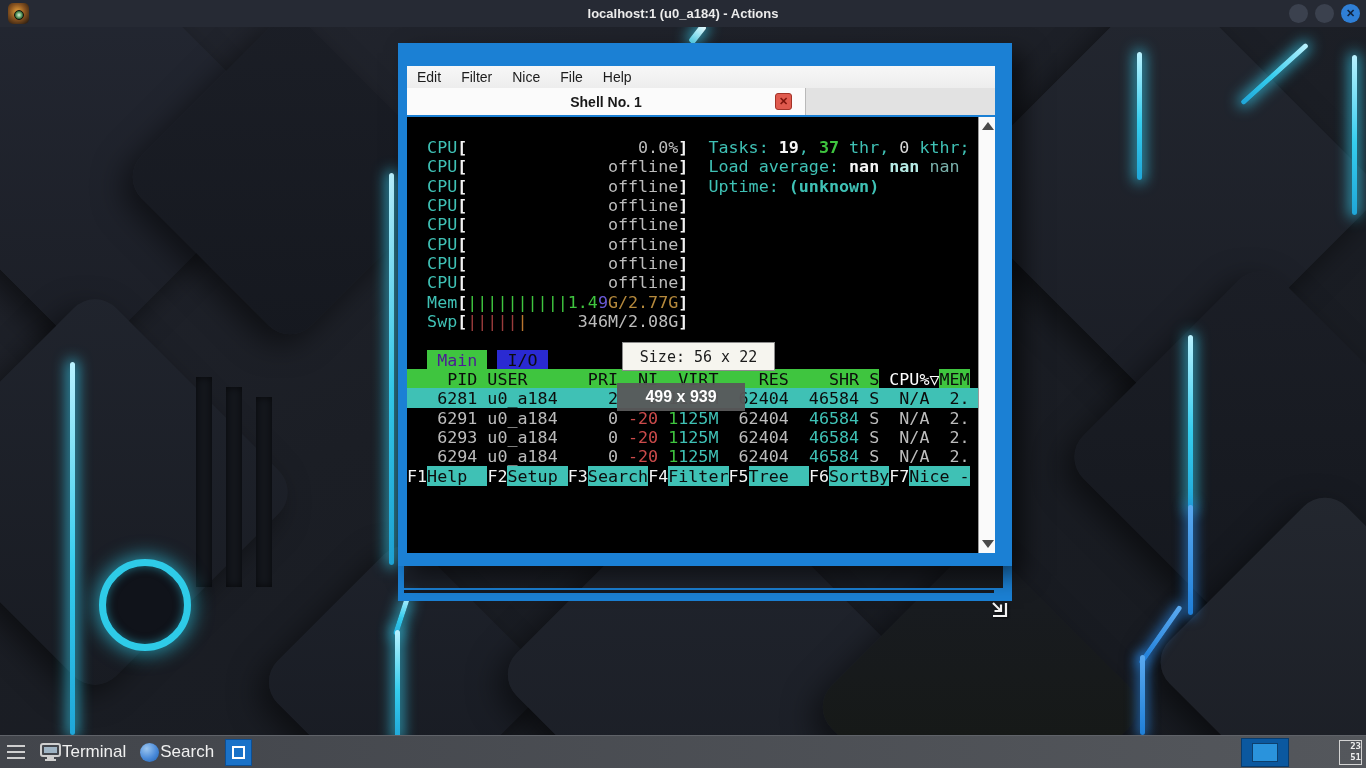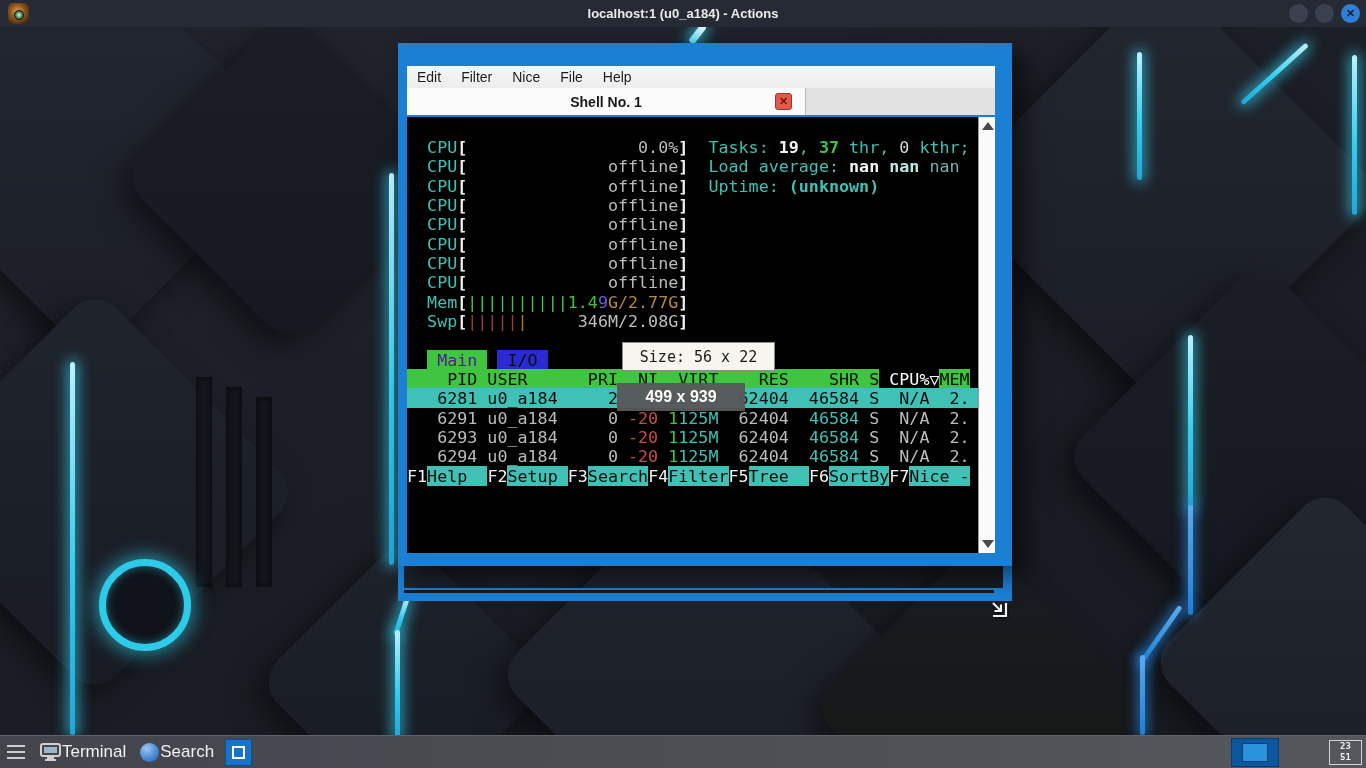--- a/index.html
+++ b/index.html
@@ -86,24 +86,24 @@
                background:repeating-linear-gradient(#cfcfcf 0 2px, transparent 2px 6px); }
   .task { display:flex; align-items:center; gap:1px; padding:0 7px; height:33px; }
   .globe { width:19px; height:19px; border-radius:50%;
            background:radial-gradient(circle at 35% 30%, #9cc6ef 0%, #4a8ad8 55%, #1f5fae 100%); }
   .activebtn { width:27px; height:27px; background:#1a72c8; border:1px solid #0d4f94;
                display:flex; align-items:center; justify-content:center; margin-left:4px; }
   .activebtn .sq { width:13px; height:13px; border:2px solid #ffffff; background:transparent; }
   .pager { margin-left:auto; margin-right:50px; width:48px; height:29px; background:#0b589f;
            display:flex; align-items:center; justify-content:center; border:1px solid #083c6e; }
   .pager-inner { width:26px; height:19px; background:#2a93dc; border:1px solid #0e3f6d; }
-  .clock { margin-right:4px; width:33px; height:25px; border:1px solid #d3d3d3; color:#eeeeee;
+  .clock { margin-right:4px; width:23px; height:25px; border:1px solid #d3d3d3; color:#eeeeee;
            font-size:9px; font-weight:bold; line-height:11px; text-align:center;
            font-family:"DejaVu Sans Mono", monospace; display:flex; flex-direction:column;
-           justify-content:center; }
+           justify-content:center;align-items:flex-end; }
 </style>
 </head>
 <body>
 
 <div class="topbar">
   <span class="vnc-icon"></span>
   <span class="topbar-title">localhost:1 (u0_a184) - Actions</span>
   <span class="winbtns">
     <span class="wbtn"></span>
     <span class="wbtn"></span>

